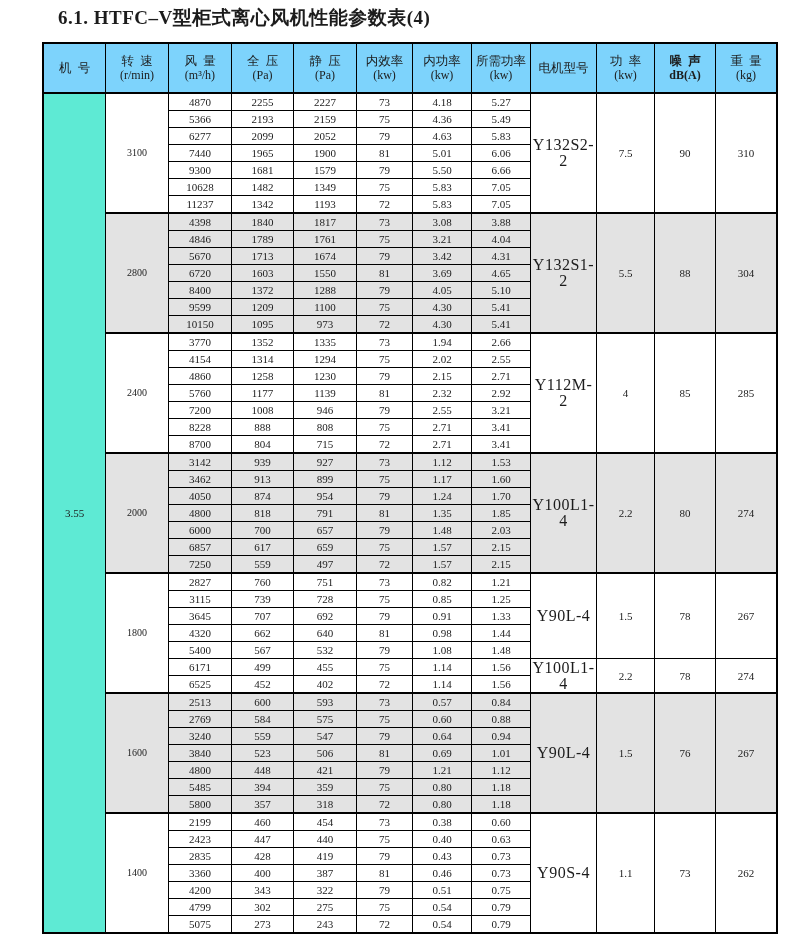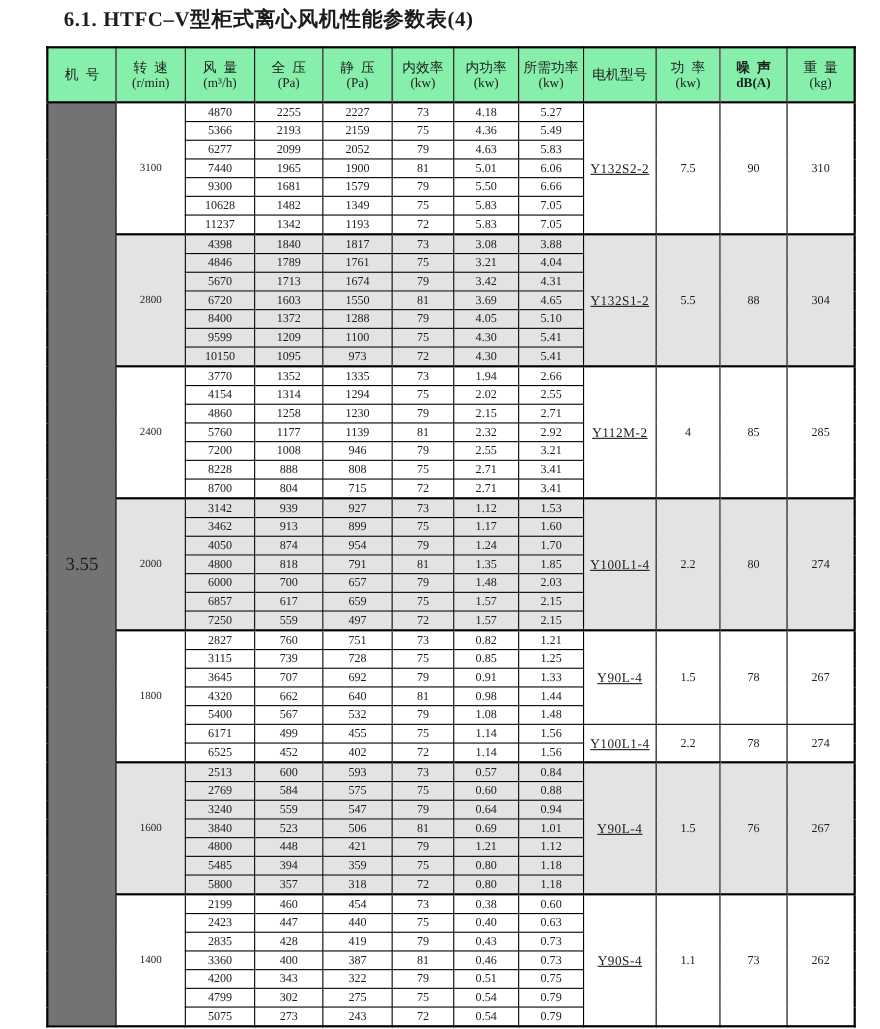--- a/index.html
+++ b/index.html
@@ -15,29 +15,29 @@
     position:absolute;left:42px;top:42px;
     border-collapse:collapse;table-layout:fixed;
     border:2px solid #000;
   }
   .fan-table th,.fan-table td{
     border:1px solid #000;
     text-align:center;vertical-align:middle;
     padding:0;overflow:hidden;
   }
   .fan-table thead th{
-    height:48px;background:#86efac;font-weight:normal;
+    height:48px;background:#7dd3fc;font-weight:normal;
     border-bottom:2px solid #000;
   }
   .fan-table thead .h1{font-size:12.5px;white-space:pre;line-height:15px;}
   .fan-table thead .h2{font-size:12px;line-height:13px;}
   .fan-table tbody td{height:16px;font-size:11px;line-height:16px;}
-  .fan-table td.machine-cell{font-size:17px;background:#737373;margin-top:28px;}
+  .fan-table td.machine-cell{font-size:11px;background:#5eead4;margin-top:28px;}
   .fan-table td.speed-cell{font-size:10px;text-align:center;}
-  .fan-table td.motor-model{font-size:12px;letter-spacing:.5px;text-decoration:underline;}
+  .fan-table td.motor-model{font-size:16px;letter-spacing:.5px;}
   .fan-table td.shade{background:#e3e3e3;}
   .fan-table tr.block-start td{border-top:2px solid #000;}
 </style>
 </head>
 <body>
 
 <div>
   <h1 class="title">6.1. HTFC–V型柜式离心风机性能参数表(4)</h1>
   <table class="fan-table">
     <thead>

